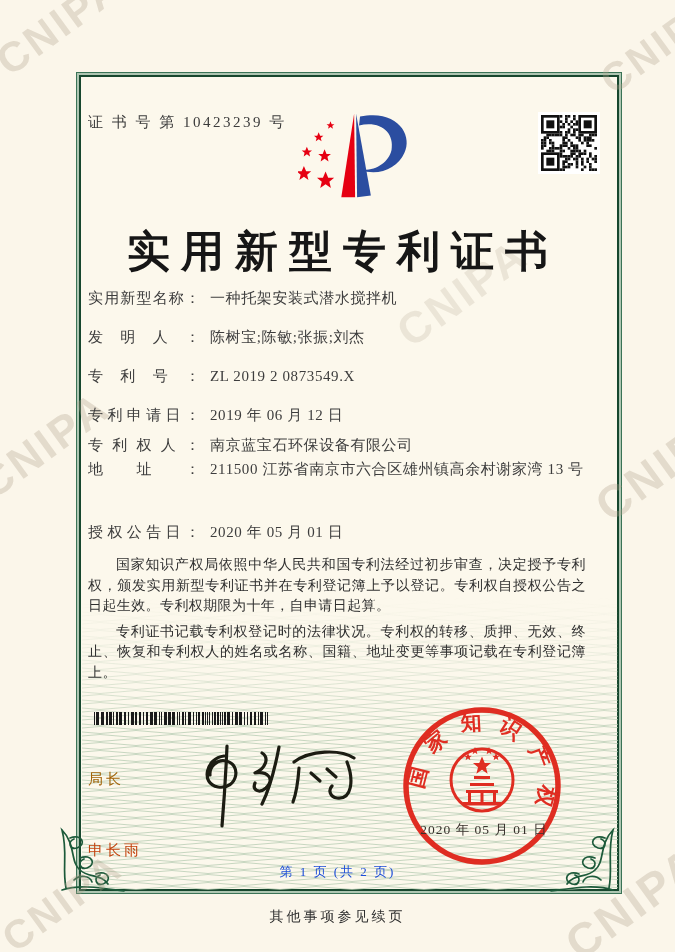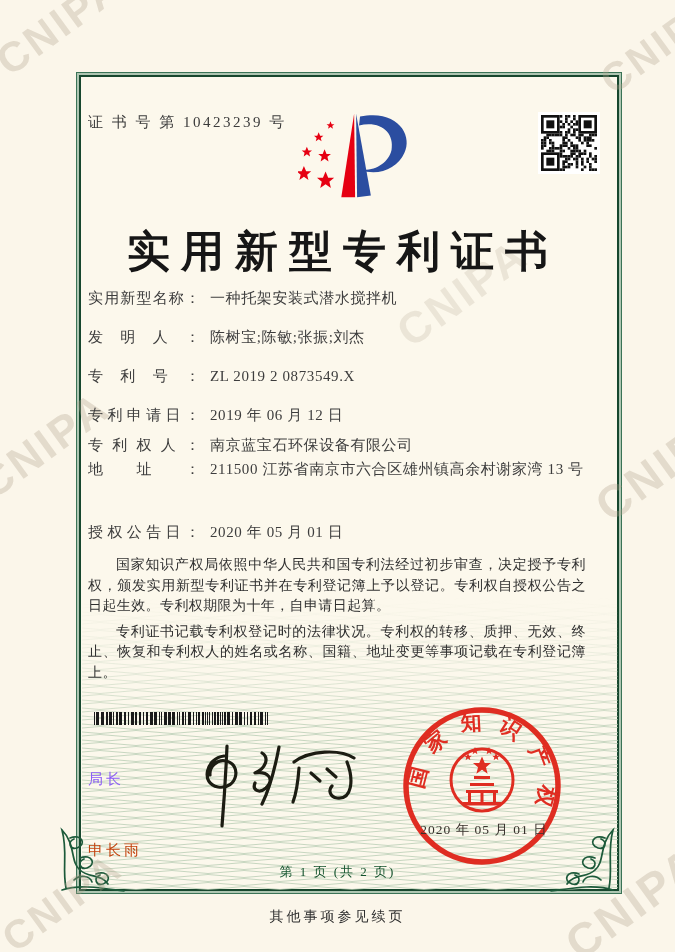--- a/index.html
+++ b/index.html
@@ -44,29 +44,29 @@
   .field-row{position:absolute;left:88px;font-size:15px;white-space:nowrap;color:#3d3d3d;}
   .flabel{display:inline-block;width:112px;text-align:justify;text-align-last:justify;}
   .fvalue{margin-left:10px;letter-spacing:.6px;}
   .grant2{position:absolute;left:258px;top:0;}
   .grant2 .g2label{letter-spacing:1px;}
   
   .paras{position:absolute;left:88px;top:555px;width:506px;font-size:14px;line-height:20.5px;color:#303030;text-align:justify;}
   .paras p{margin:0 8px 5px 0;text-indent:2em;letter-spacing:.4px;}
   
   .barcode{position:absolute;left:94px;top:712px;width:178px;height:13px;}
-  .officer-title{position:absolute;left:88px;top:770px;font-size:15px;letter-spacing:3px;color:#8b5cf6;}
+  .officer-title{position:absolute;left:88px;top:770px;font-size:15px;letter-spacing:3px;color:#a16207;}
   .officer-name{position:absolute;left:88px;top:841px;font-size:15px;letter-spacing:3px;color:#c2410c;}
   .signature{position:absolute;left:192px;top:740px;width:175px;height:92px;}
   .seal{position:absolute;left:400px;top:704px;width:164px;height:164px;opacity:.95;}
   .seal-date{
     position:absolute;left:408px;top:821px;width:152px;text-align:center;
     font-size:13.5px;letter-spacing:1px;color:#38312c;z-index:5;
   }
-  .page-info{position:absolute;left:0;top:863px;width:675px;text-align:center;font-size:13px;letter-spacing:2px;color:#14532d;}
+  .page-info{position:absolute;left:0;top:863px;width:675px;text-align:center;font-size:13px;letter-spacing:2px;color:#1d4ed8;}
   .footer-note{position:absolute;left:0;top:908px;width:675px;text-align:center;font-size:14px;letter-spacing:3px;color:#2f2f2f;}
 </style>
 </head>
 <body>
 
 <div class="page">
 
   <div class="frame">
     <div class="frame-inner"></div>
   </div>

